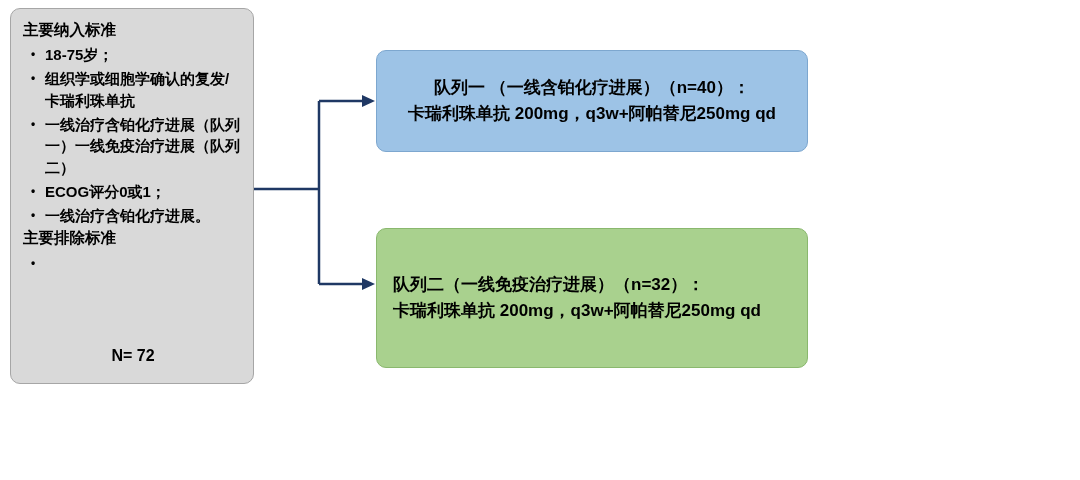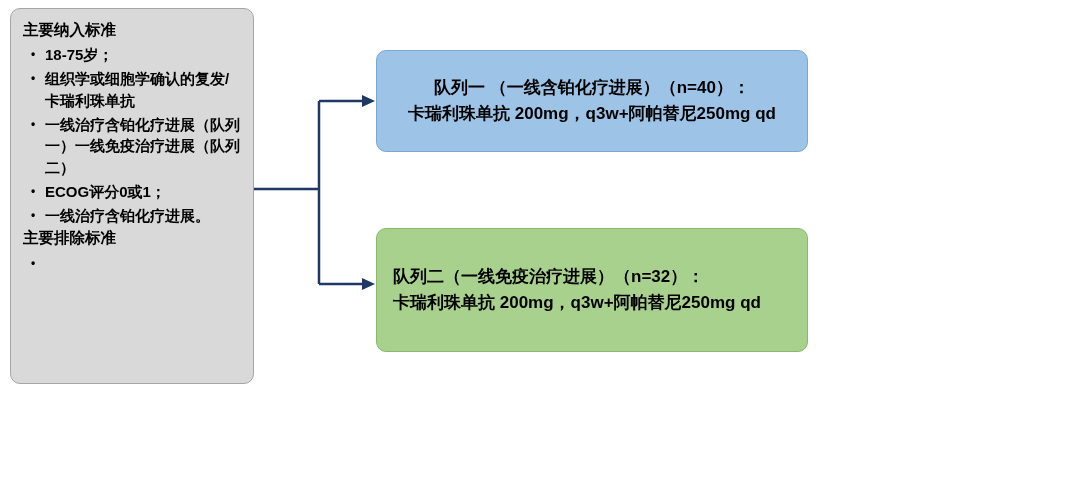--- a/index.html
+++ b/index.html
@@ -73,21 +73,21 @@
     left: 376px;
     top: 50px;
     height: 102px;
     background: #9dc3e6;
     border: 1.5px solid #7da7cf;
     align-items: center;
   }
   .cohort2-box {
     left: 376px;
     top: 228px;
-    height: 124px;
+    height: 140px;
     background: #a9d18e;
     border: 1.5px solid #8ab86e;
   }
   .arrow-layer {
     position: absolute;
     left: 0;
     top: 0;
     width: 1080px;
     height: 480px;
     pointer-events: none;
@@ -121,20 +121,21 @@
       <span class="bullet-glyph">•</span>
       <span class="bullet-text">一线治疗含铂化疗进展。</span>
     </div>
 
     <div class="criteria-header">主要排除标准</div>
 
     <div class="bullet-item">
       <span class="bullet-glyph">•</span>
     </div>
 
+    <div class="n-total">N= 72</div>
   </div>
 
   <svg class="arrow-layer" viewBox="0 0 1080 480" xmlns="http://www.w3.org/2000/svg">
 
     <path d="M 254 189 H 319" stroke="#1f3864" stroke-width="2.5" fill="none"></path>
 
     <path d="M 319 101 V 284" stroke="#1f3864" stroke-width="2.5" fill="none"></path>
 
     <path d="M 319 101 H 362" stroke="#1f3864" stroke-width="2.5" fill="none"></path>
     <polygon points="362,95 375,101 362,107" fill="#1f3864"></polygon>

